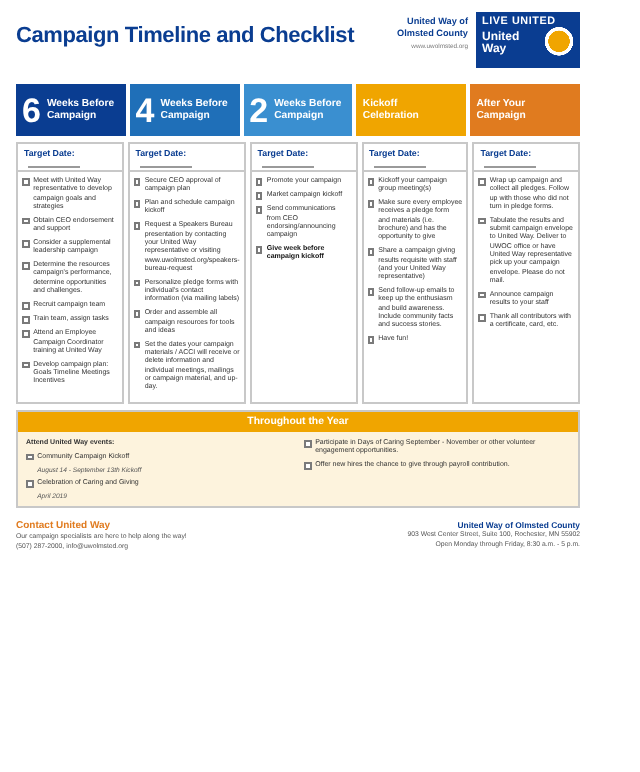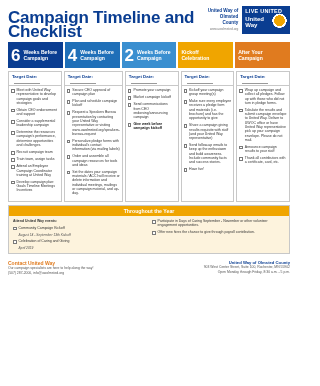--- a/index.html
+++ b/index.html
@@ -18,21 +18,21 @@
 
   
   .header {
     display: flex;
     align-items: flex-start;
     justify-content: space-between;
     height: 34px;
   }
   .title {
     color: #0a3d91;
-    font-size: 17px;
+    font-size: 11px;
     font-weight: bold;
     line-height: 14px;
     padding-top: 5px;
     letter-spacing: -0.2px;
   }
   .brandwrap {
     display: flex;
     align-items: flex-start;
     gap: 4px;
   }

